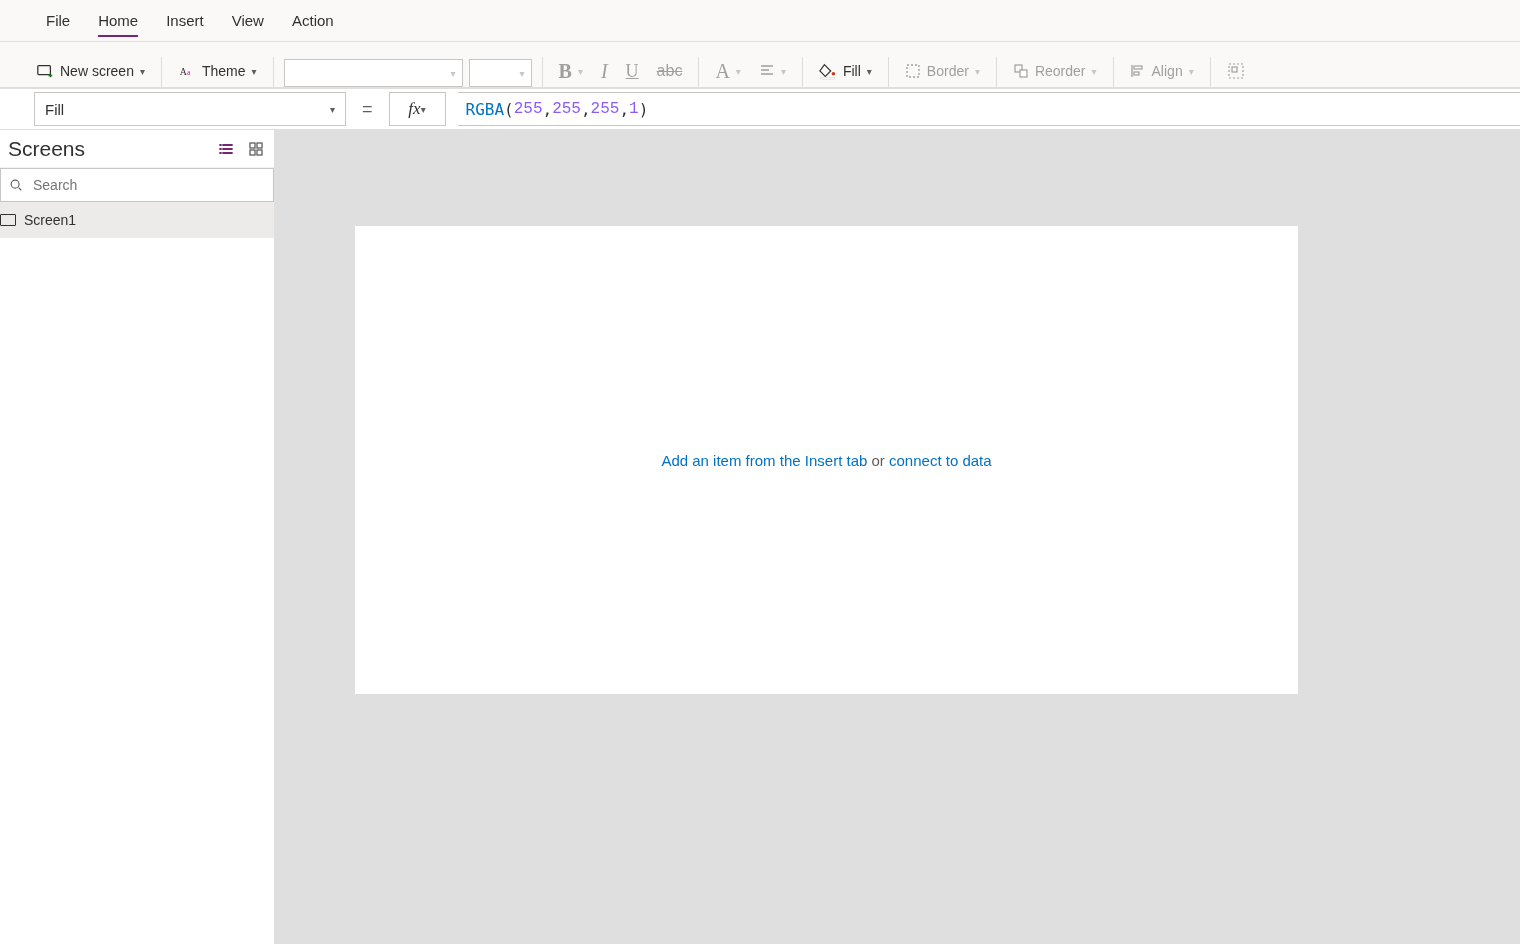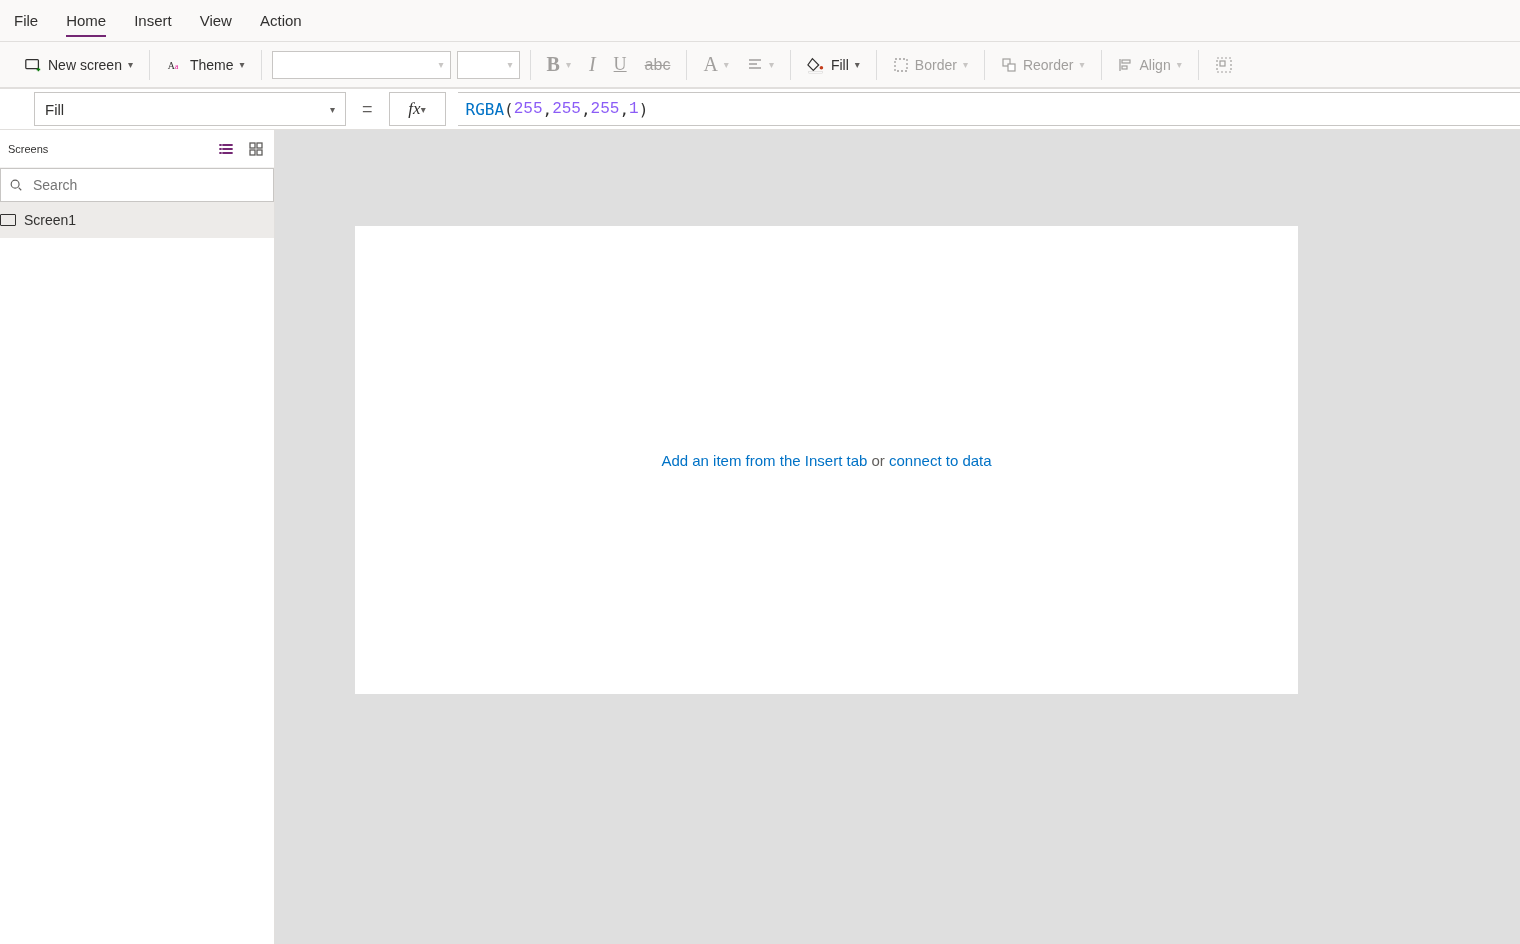--- a/index.html
+++ b/index.html
@@ -13,20 +13,21 @@
     overflow: hidden;
   }
 
   
   .menu-bar {
     height: 42px;
     background: #faf9f8;
     border-bottom: 1px solid #e1dfdd;
     display: flex;
     align-items: center;
+    padding-left: 32px;
   }
   .menu-item {
     padding: 0 14px;
     height: 100%;
     display: flex;
     align-items: center;
     font-size: 15px;
     color: #323130;
     cursor: pointer;
     position: relative;
@@ -41,22 +42,22 @@
     height: 2px;
     background: #742774;
   }
 
   
   .ribbon {
     height: 46px;
     background: #faf9f8;
     border-bottom: 0.5px solid #e1dfdd;
     display: flex;
-    align-items: center;
-    padding-left: 18px;
+    align-items: flex-end;
+    padding-left: 30px;
     gap: 6px;
   }
   .ribbon-sep {
     width: 1px; height: 30px;
     background: #ddd;
     margin: 0 4px;
   }
   .ribbon-btn {
     height: 32px;
     display: flex;
@@ -145,21 +146,21 @@
     background: #ffffff;
     border-right: 1px solid #e1dfdd;
     display: flex; flex-direction: column;
   }
   .side-head {
     height: 38px;
     display:flex; align-items:center; justify-content: space-between;
     padding: 0 10px 0 8px;
     border-bottom: 1px solid #f3f2f1;
   }
-  .side-title { font-size: 11px; }
+  .side-title { font-size: 21px; }
   .side-head-icons { display:flex; gap:14px; align-items:center; }
   .side-head-icons svg { width:16px; height:16px; }
   .search-box {
     margin: 0; height: 34px;
     border: 1px solid #c8c6c4;
     display:flex; align-items:center;
     padding: 0 8px; gap:8px;
   }
   .search-box input {
     border: none; outline: none; font-size: 14px; flex:1;

